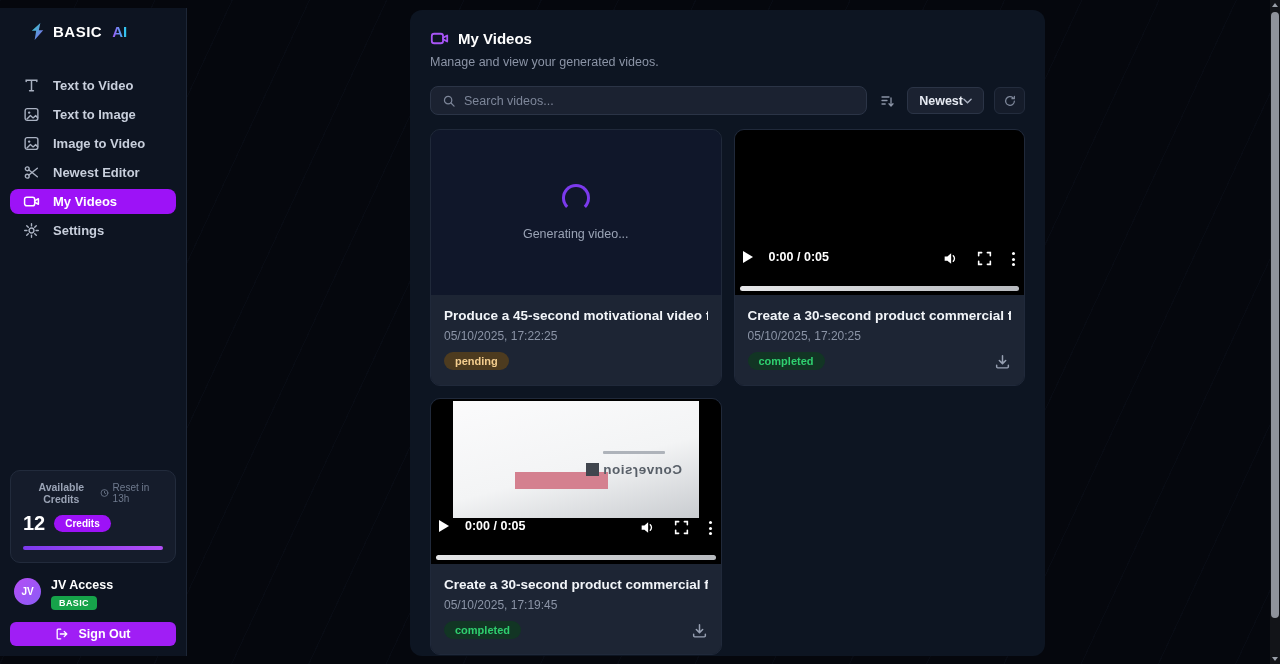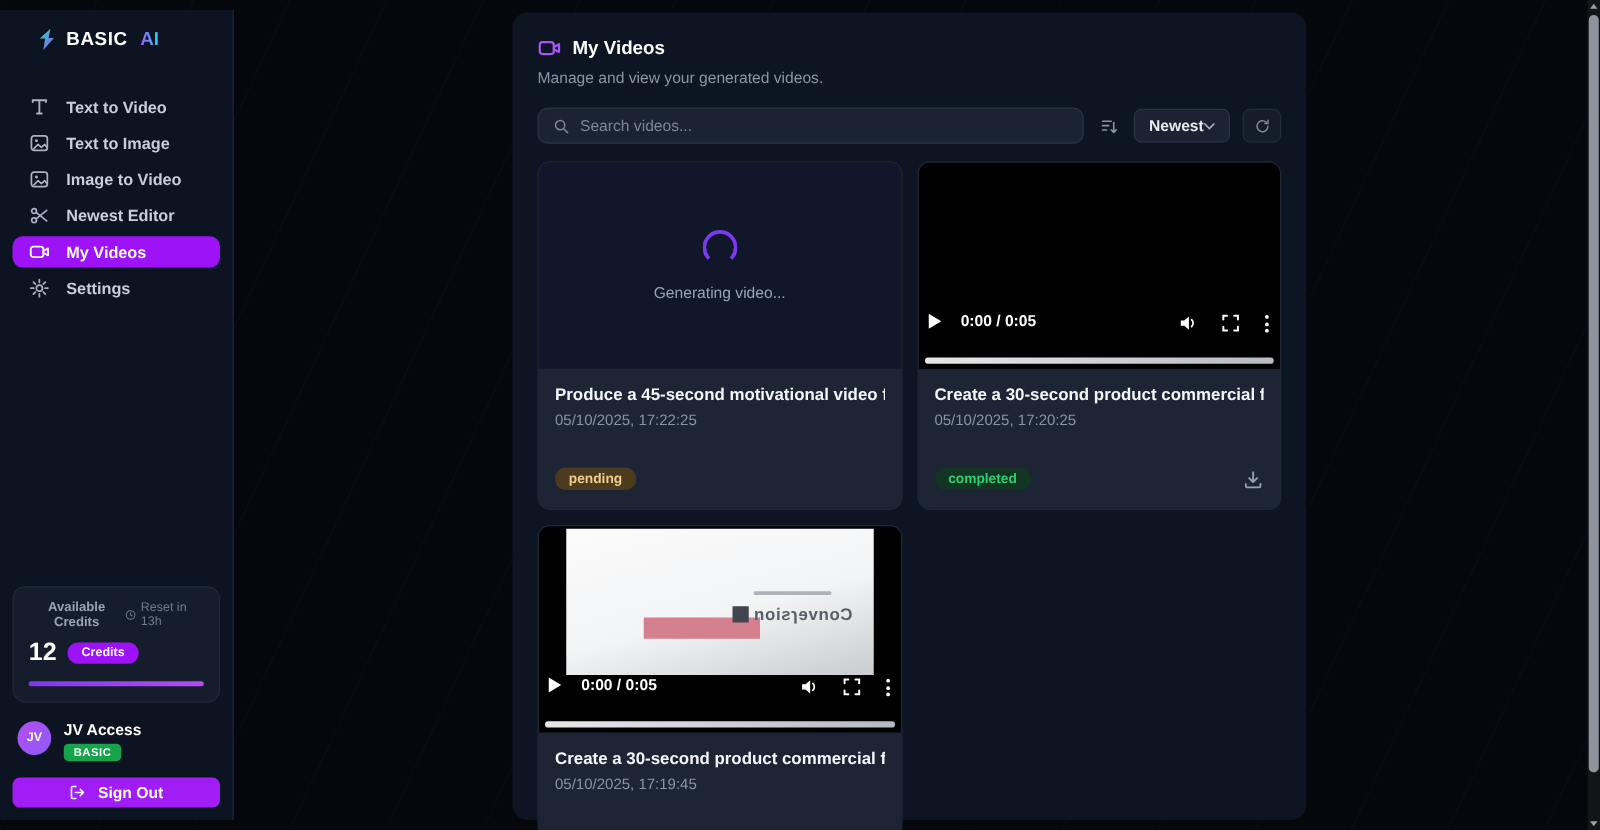--- a/index.html
+++ b/index.html
@@ -142,21 +142,21 @@
   .ctrl-spacer { flex:1; }
   .ctrl-ic { width:17px; height:17px; display:flex; color:#fff; cursor:pointer; flex:none; }
   .ctrl-ic + .ctrl-ic { margin-left:17px; }
   .dots { display:flex; flex-direction:column; gap:2.5px; margin-left:17px; padding:2px; cursor:pointer; }
   .dots i { width:3px; height:3px; border-radius:50%; background:#fff; }
   .progress { position:absolute; left:5px; right:5px; bottom:4px; height:5px; border-radius:3px; background:linear-gradient(90deg,#e6e7e9,#b7babf); }
 
   .info { background:#1d2534; padding:13px 13px 14px; }
   .card-title { font-size:13.5px; font-weight:700; color:#f2f5f9; white-space:nowrap; overflow:hidden; }
   .card-date { font-size:12px; color:#8b94a6; margin-top:6px; }
-  .card-foot { display:flex; align-items:center; justify-content:space-between; margin-top:30px; min-height:20px; }
+  .card-foot { display:flex; align-items:center; justify-content:space-between; margin-top:8px; min-height:20px; }
   .badge { font-size:11px; font-weight:600; padding:3px 11px; border-radius:999px; }
   .badge.pending { background:#4d3b1f; color:#f3cd8e; }
   .badge.completed { background:#123524; color:#2fcf6f; }
   .dl-btn { width:17px; height:17px; color:#97a0b2; display:flex; cursor:pointer; background:none; border:none; padding:0; }
   .dl-btn svg { width:100%; height:100%; }
 
   
   .scrollbar { position:absolute; right:0; top:0; width:10px; height:664px; background:#121418; z-index:5; }
   .sb-arrow { position:absolute; left:0; width:10px; height:10px; display:flex; align-items:center; justify-content:center; cursor:pointer; }
   .sb-arrow.up { top:0; }

